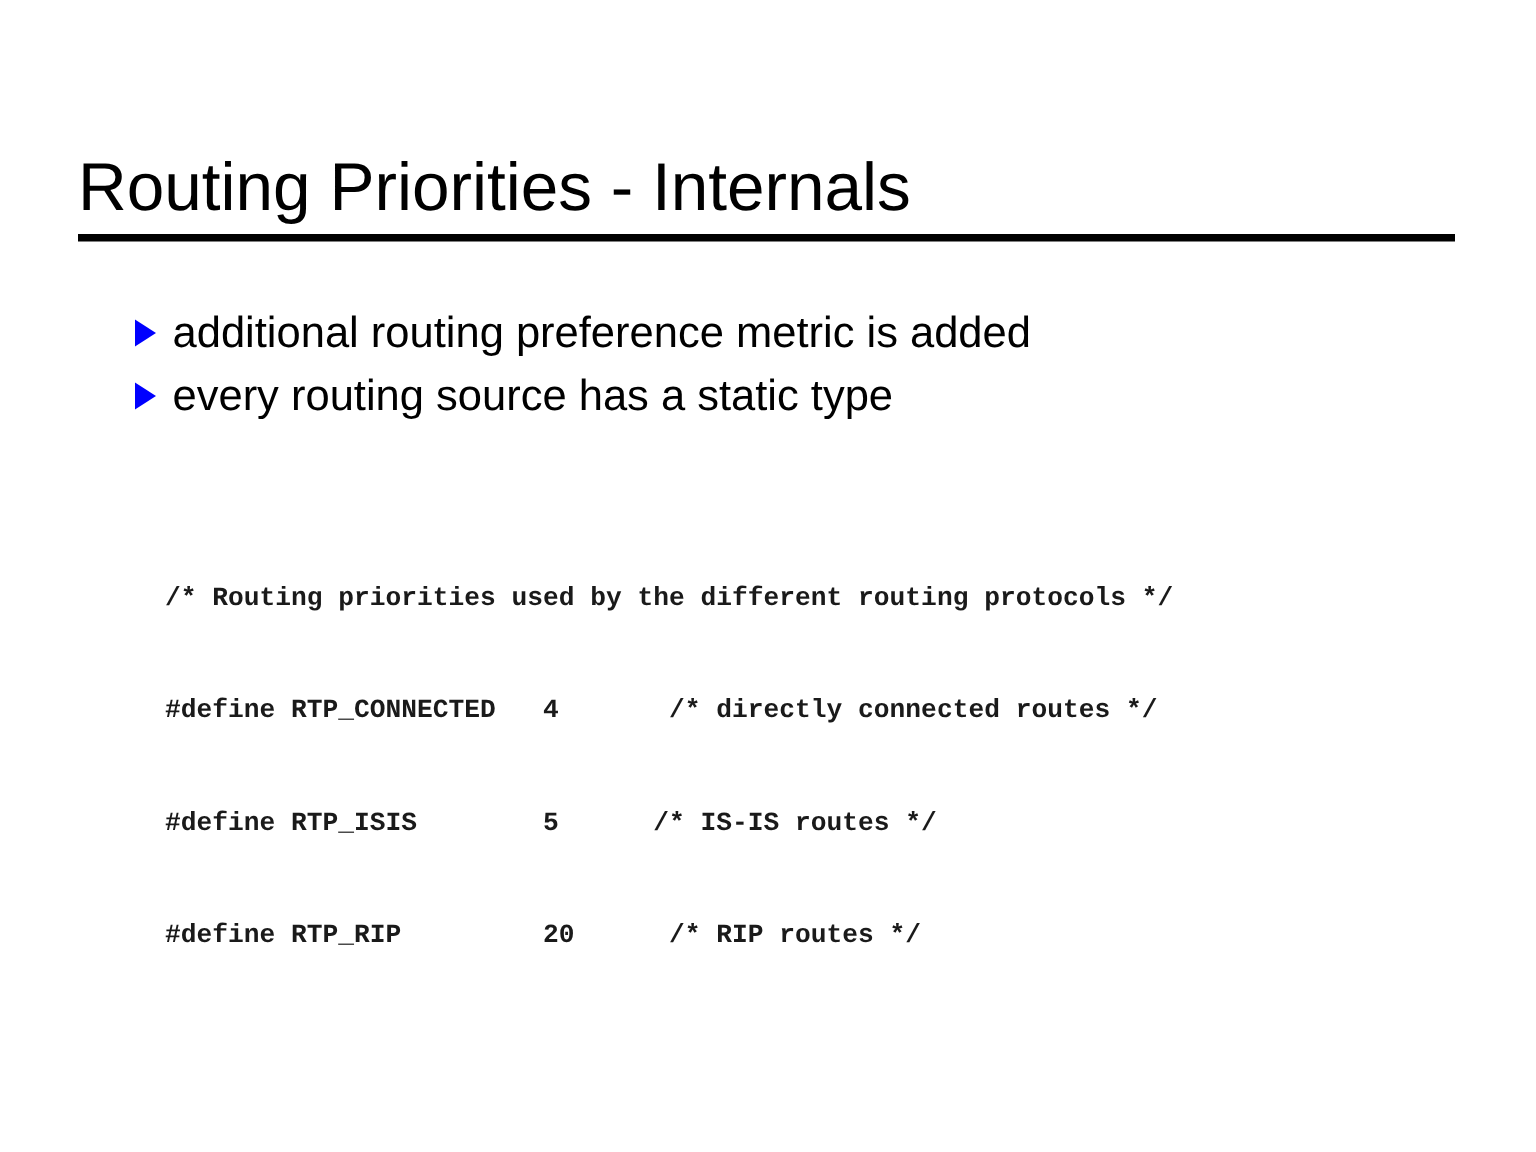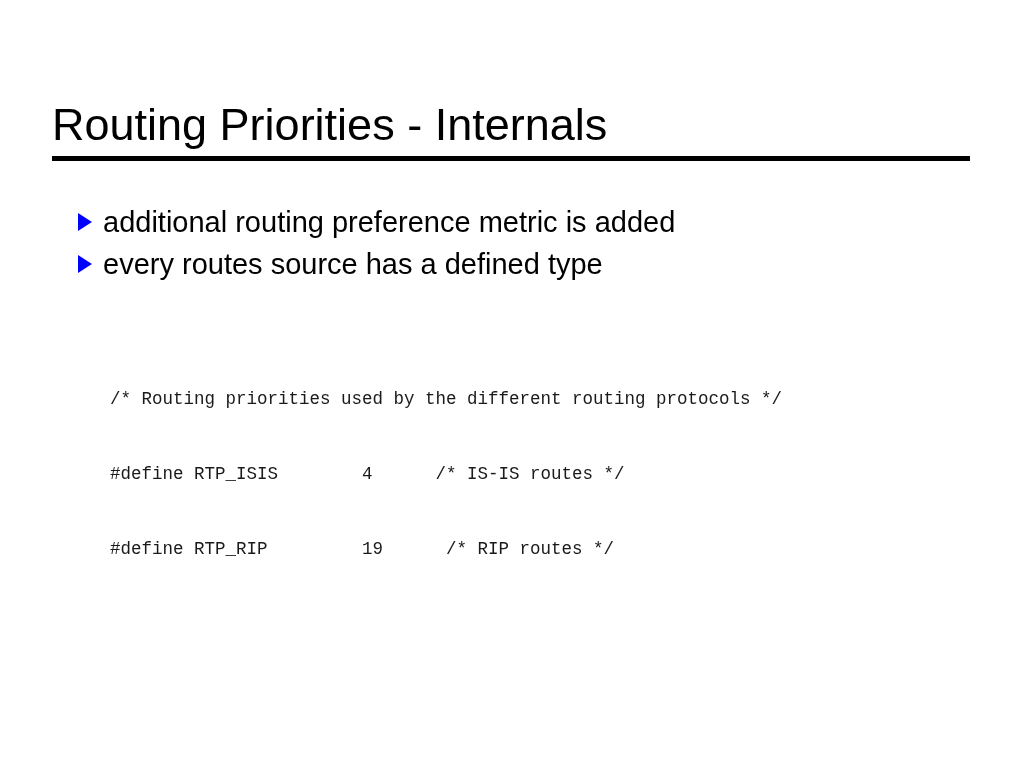--- a/index.html
+++ b/index.html
@@ -42,21 +42,21 @@
     left: 52px;
     top: 111px;
     width: 918px;
     height: 5px;
     background: #000000;
   }
 
   
   #bullet-list {
     position: absolute;
-    left: 78px;
+    left: 90px;
     top: 156px;
     width: 880px;
     list-style: none;
     margin: 0;
     padding: 0;
   }
   .bullet-item {
     display: flex;
     align-items: flex-start;
     font-size: 29px;
@@ -85,45 +85,47 @@
     top: 292px;
     font-family: "Liberation Mono", "DejaVu Sans Mono", monospace;
     font-size: 17.5px;
     line-height: 25px;
     color: #1a1a1a;
     white-space: pre;
     letter-spacing: 0px;
   }
   .code-line {
     white-space: pre;
+    font-weight: bold;
   }
 </style>
 </head>
 <body>
 
 <div id="slide">
 
   <div id="title-block">
     <div id="slide-title">Routing Priorities - Internals</div>
   </div>
   <div id="title-rule"></div>
 
   <ul id="bullet-list">
     <li class="bullet-item">
       <span class="bullet-marker"></span>
       <span class="bullet-text">additional routing preference metric is added</span>
     </li>
     <li class="bullet-item">
       <span class="bullet-marker"></span>
-      <span class="bullet-text">every routes source has a defined type</span>
+      <span class="bullet-text">every routing source has a static type</span>
     </li>
   </ul>
 
   <div id="code-block">
     <div class="code-line">/* Routing priorities used by the different routing protocols */</div>
-    <div class="code-line">#define RTP_ISIS        4      /* IS-IS routes */</div>
-    <div class="code-line">#define RTP_RIP         19      /* RIP routes */</div>
+    <div class="code-line">#define RTP_CONNECTED   4       /* directly connected routes */</div>
+    <div class="code-line">#define RTP_ISIS        5      /* IS-IS routes */</div>
+    <div class="code-line">#define RTP_RIP         20      /* RIP routes */</div>
     
     
     
   </div>
 
 </div>
 
 </body></html>

